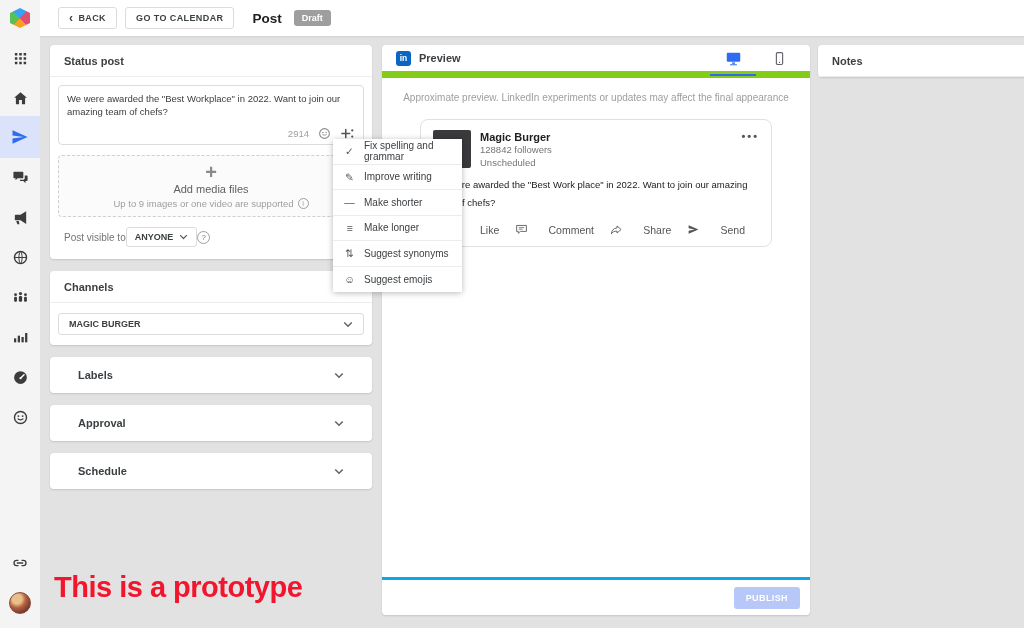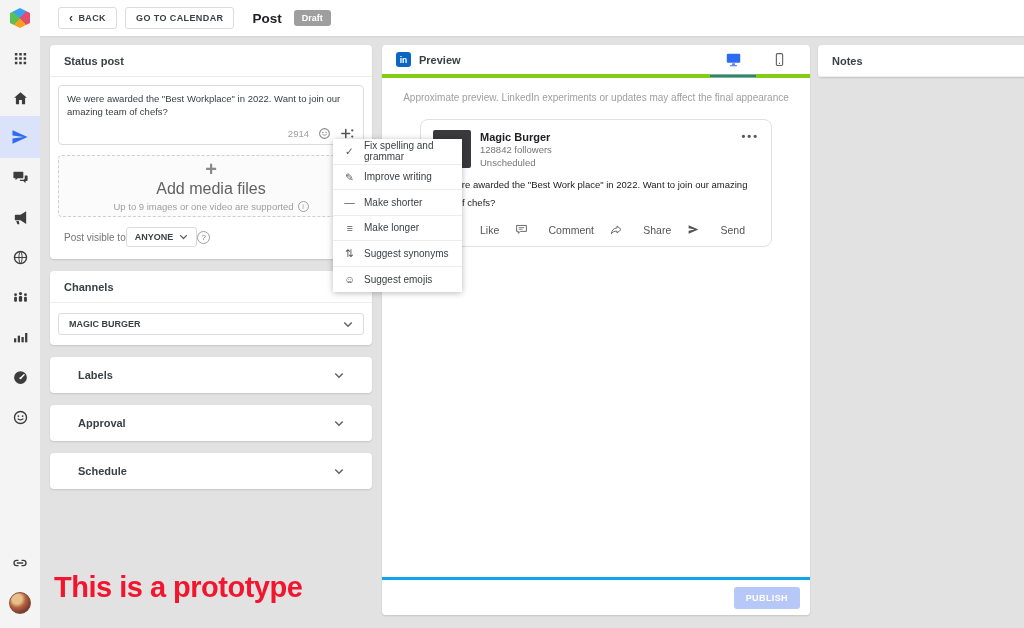--- a/index.html
+++ b/index.html
@@ -35,38 +35,38 @@
   .col-left { position:absolute; left:50px; top:45px; width:322px; z-index:5; }
   .sp-body { padding:8px; }
   .compose { border:1px solid #dcdcdc; border-radius:4px; height:60px; position:relative; padding:7px 8px; }
   .compose textarea { border:0; outline:0; resize:none; width:100%; height:30px;
     font-family:"Liberation Sans",sans-serif; font-size:9.5px; color:#3c4043; line-height:1.35; background:transparent; }
   .compose-tools { position:absolute; right:8px; bottom:4px; display:flex; align-items:center; gap:9px; }
   .char-count { font-size:9.5px; color:#9e9e9e; }
   .media { margin-top:10px; border:1px dashed #d0d0d0; border-radius:4px; height:62px; background:#fbfbfb;
     display:flex; flex-direction:column; align-items:center; justify-content:center; }
   .media-plus { font-size:20px; color:#8a8a8a; line-height:18px; font-weight:bold; }
-  .media-label { font-size:16px; color:#616161; margin:2px 0 3px; }
+  .media-label { font-size:11px; color:#616161; margin:2px 0 3px; }
   .media-hint { font-size:9.5px; color:#9e9e9e; display:flex; align-items:center; gap:4px; }
   .o-circle { width:11px; height:11px; border:1px solid #9e9e9e; border-radius:50%; display:inline-flex;
     align-items:center; justify-content:center; font-size:7.5px; color:#9e9e9e; }
   .vis-row { display:flex; align-items:center; padding:10px 6px 4px; font-size:10px; color:#757575; }
   .anyone { border:1px solid #dcdcdc; border-radius:3px; padding:4px 8px; font-size:9px; font-weight:bold;
     color:#3c4043; display:flex; gap:6px; align-items:center; cursor:pointer; }
   .qmark { width:13px; height:13px; border:1px solid #9e9e9e; border-radius:50%; display:flex;
     align-items:center; justify-content:center; font-size:8px; color:#757575; }
   .channels-body { padding:10px 8px; }
   .select { border:1px solid #dcdcdc; border-radius:3px; height:22px; display:flex; align-items:center;
     justify-content:space-between; padding:0 10px; font-size:9px; font-weight:bold; color:#3c4043; cursor:pointer; }
   .collapse-card { margin-top:12px; height:36px; display:flex; align-items:center; justify-content:space-between;
     padding:0 28px; font-size:11px; font-weight:bold; color:#3c4043; cursor:pointer; }
   .mt12 { margin-top:12px; }
   
   .col-mid { position:absolute; left:382px; top:45px; width:428px; height:570px; z-index:5; }
-  .prev-h { height:33px; border-bottom:4px solid #84cc16; display:flex; align-items:center; padding-left:14px; }
+  .prev-h { height:33px; border-bottom:7px solid #84cc16; display:flex; align-items:center; padding-left:14px; }
   .in-badge { width:15px; height:15px; background:#0a66c2; border-radius:3px; color:#fff; font-size:8.5px;
     font-weight:bold; display:flex; align-items:center; justify-content:center; margin-right:8px; }
   .prev-title { font-size:11px; font-weight:bold; color:#3c4043; }
   .tabs { margin-left:auto; margin-right:8px; display:flex; height:33px; }
   .tab { width:46px; height:33px; display:flex; align-items:center; justify-content:center; position:relative; cursor:pointer; }
   .tab.active::after { content:""; position:absolute; bottom:-1px; left:0; right:0; height:2px; background:#2e6bf2; }
   .disclaimer { text-align:center; font-size:10px; color:#9e9e9e; margin-top:14px; }
   .li-card { margin:16px 38px 0; border:1px solid #e0e0e0; border-radius:8px; padding:10px 12px; background:#fff; }
   .li-head { display:flex; align-items:flex-start; }
   .li-meta { margin-left:9px; font-size:9.5px; color:#757575; line-height:1.3; }

